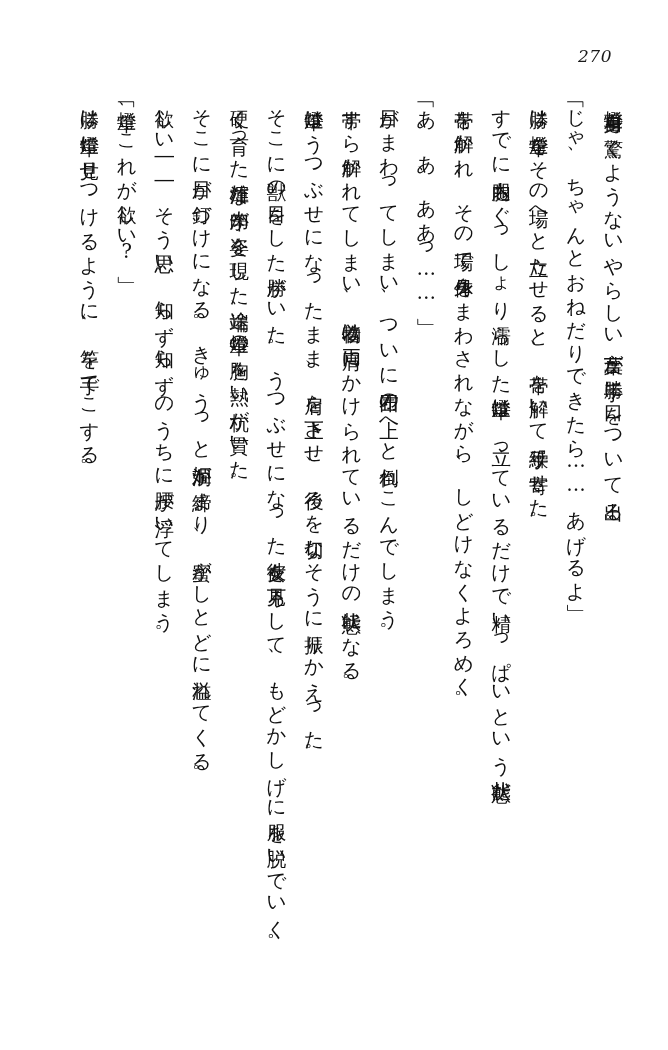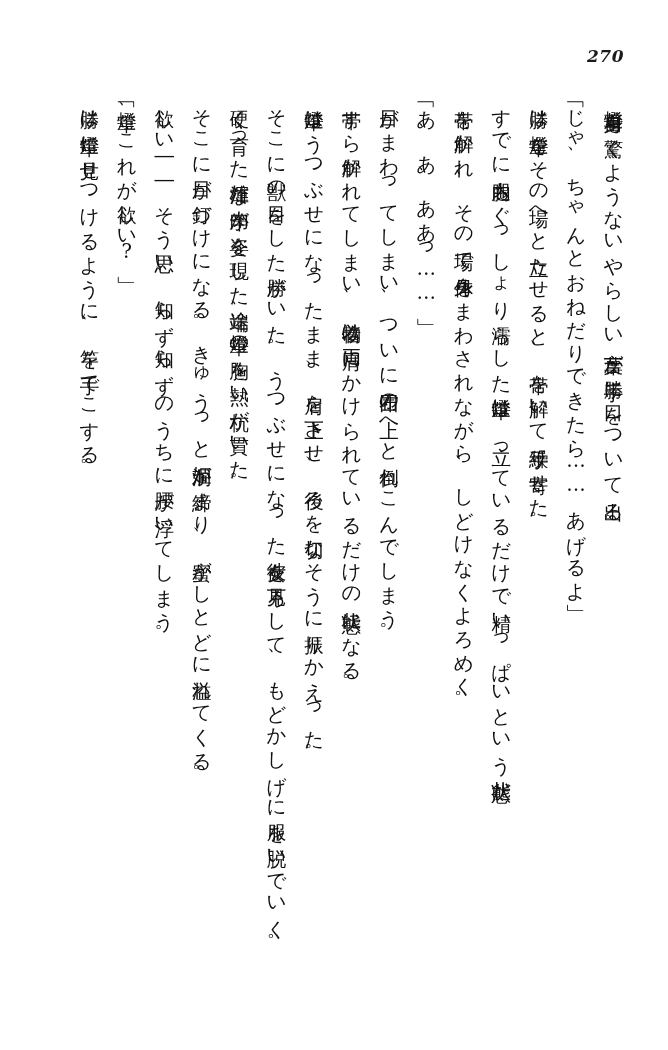--- a/index.html
+++ b/index.html
@@ -17,27 +17,26 @@
   .page {
     position: relative;
     width: 668px;
     height: 1050px;
     background: #ffffff;
     box-sizing: border-box;
   }
   .page-number {
     position: absolute;
     top: 46px;
-    right: 44px;
+    right: 56px;
     font-family: "DejaVu Serif", "Liberation Serif", serif;
     font-size: 17px;
     font-style: italic;
     color: #1a1a1a;
     letter-spacing: 0.5px;
-    font-weight: bold;
   }
   .text-block {
     position: absolute;
     top: 95px;
     right: 36px;
     left: 36px;
     bottom: 40px;
     writing-mode: vertical-rl;
     text-orientation: upright;
     -webkit-writing-mode: vertical-rl;

